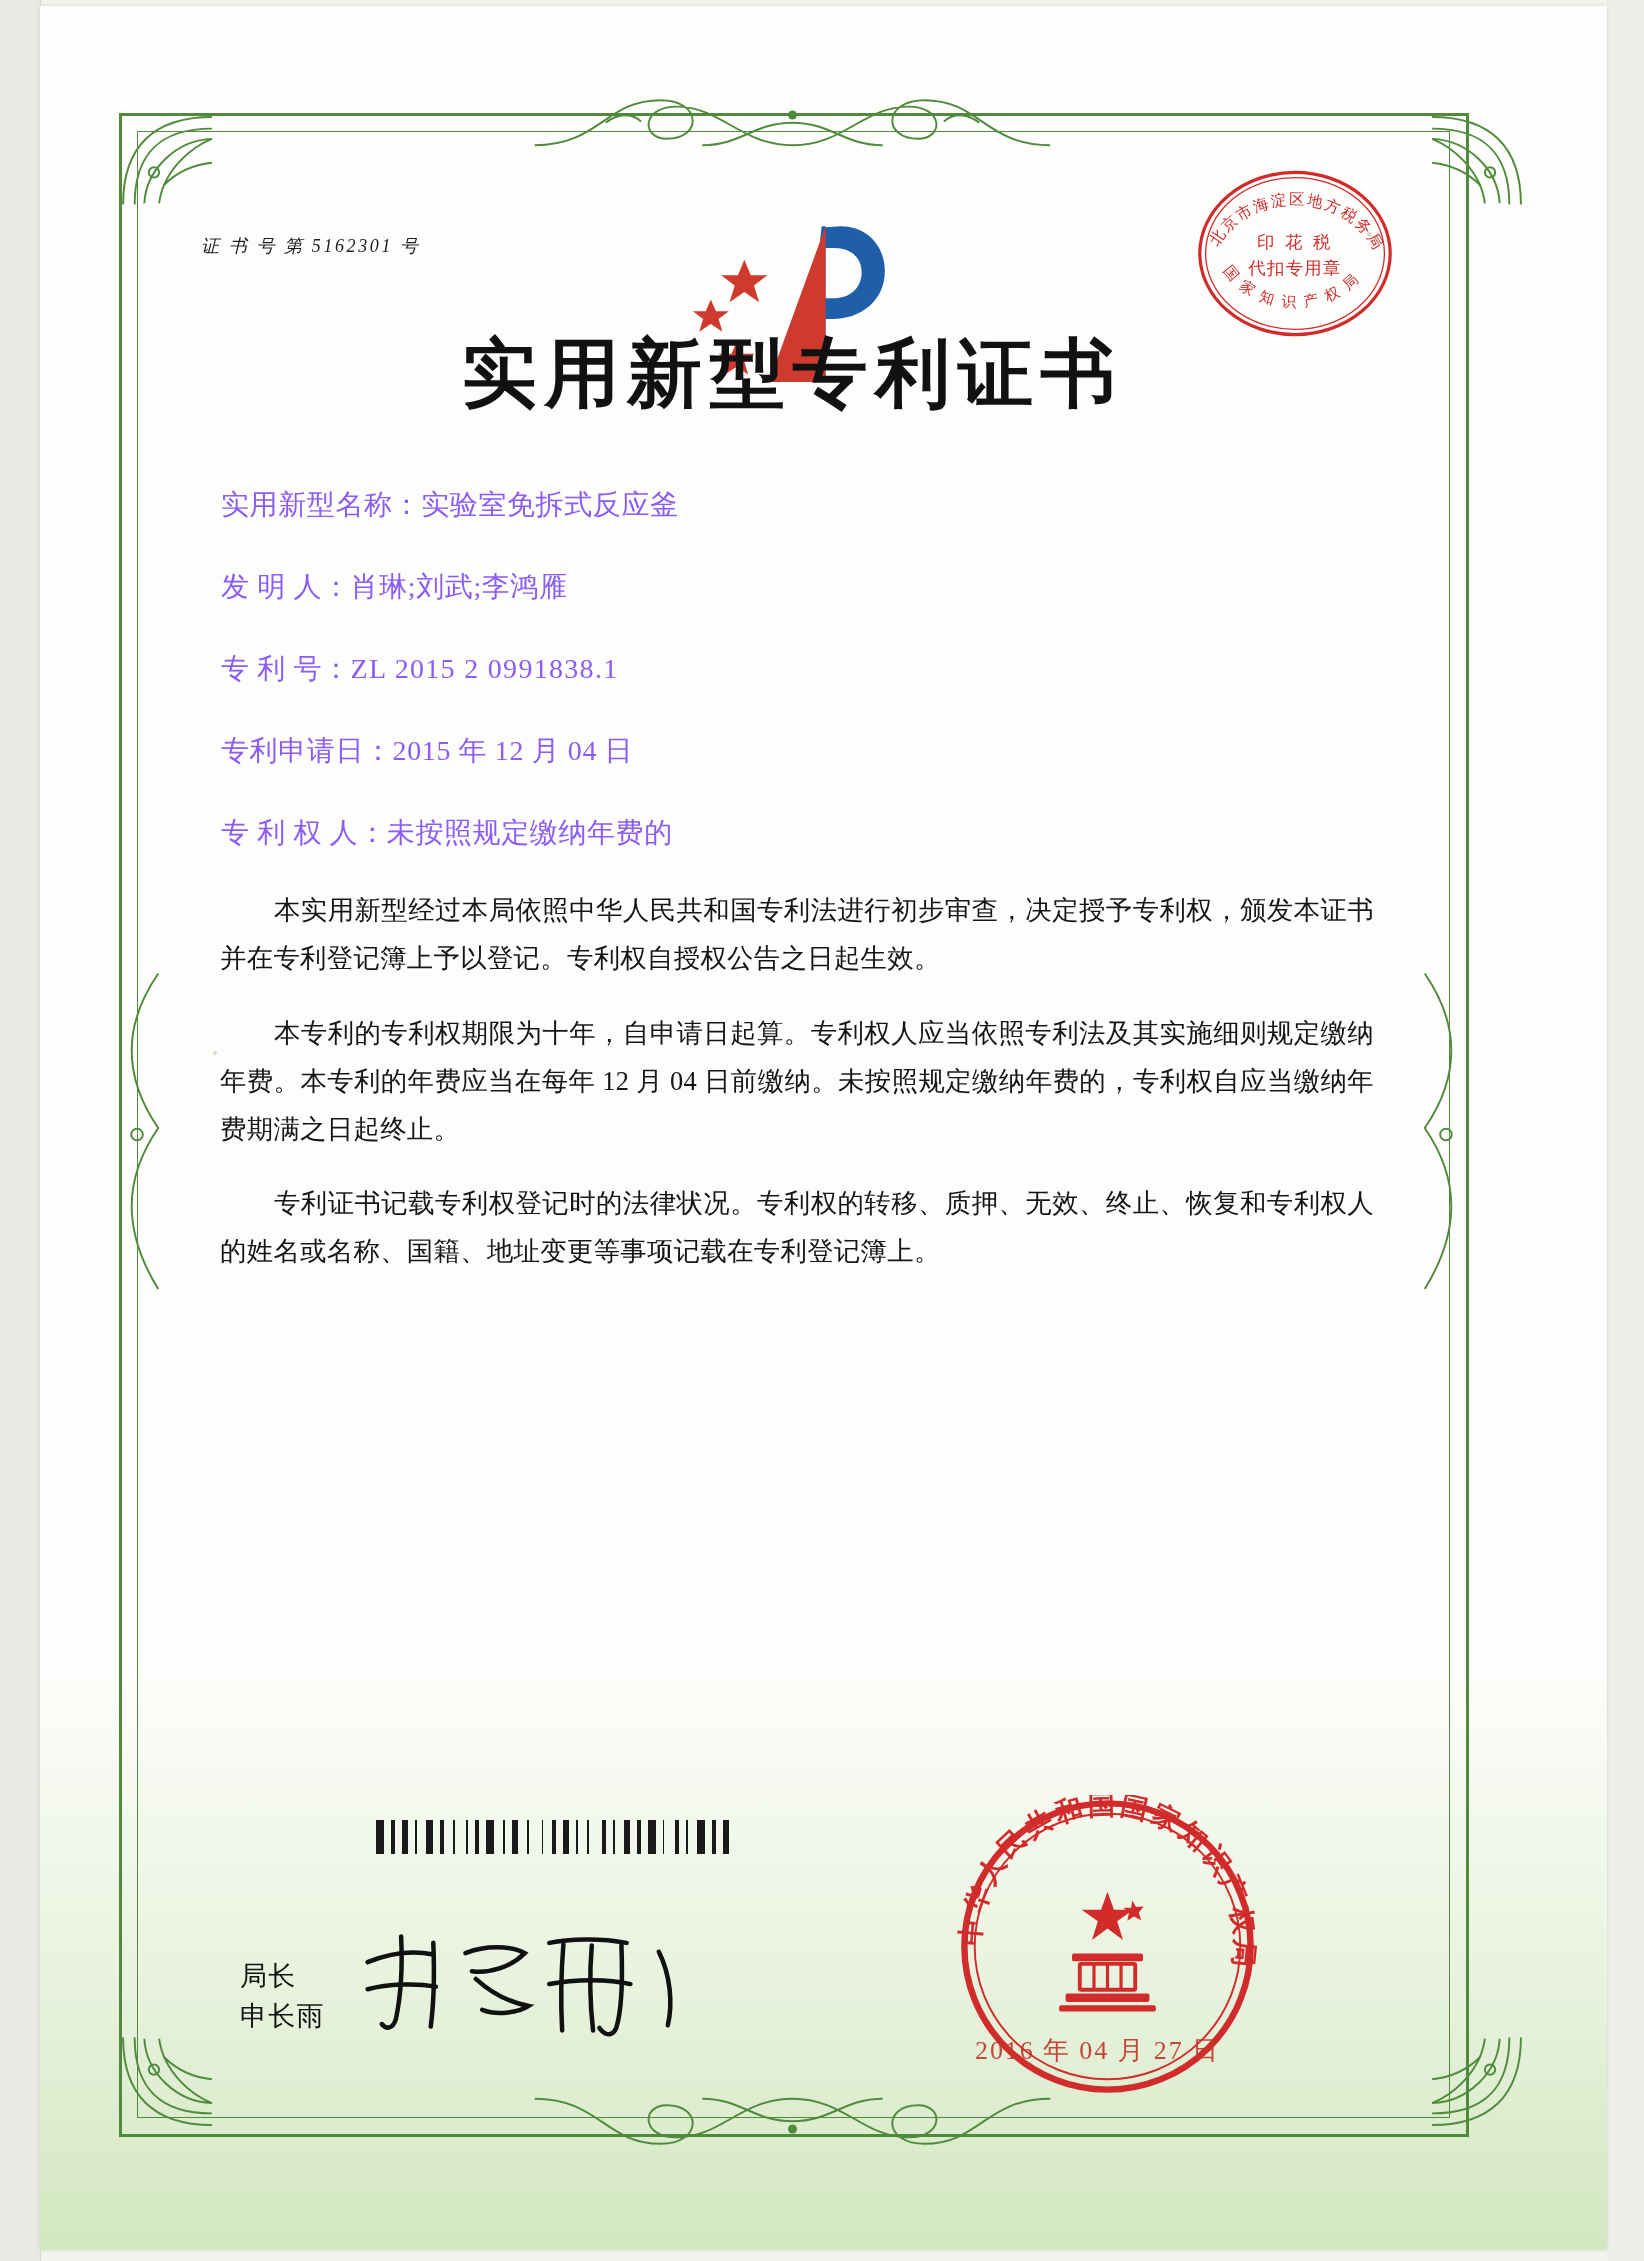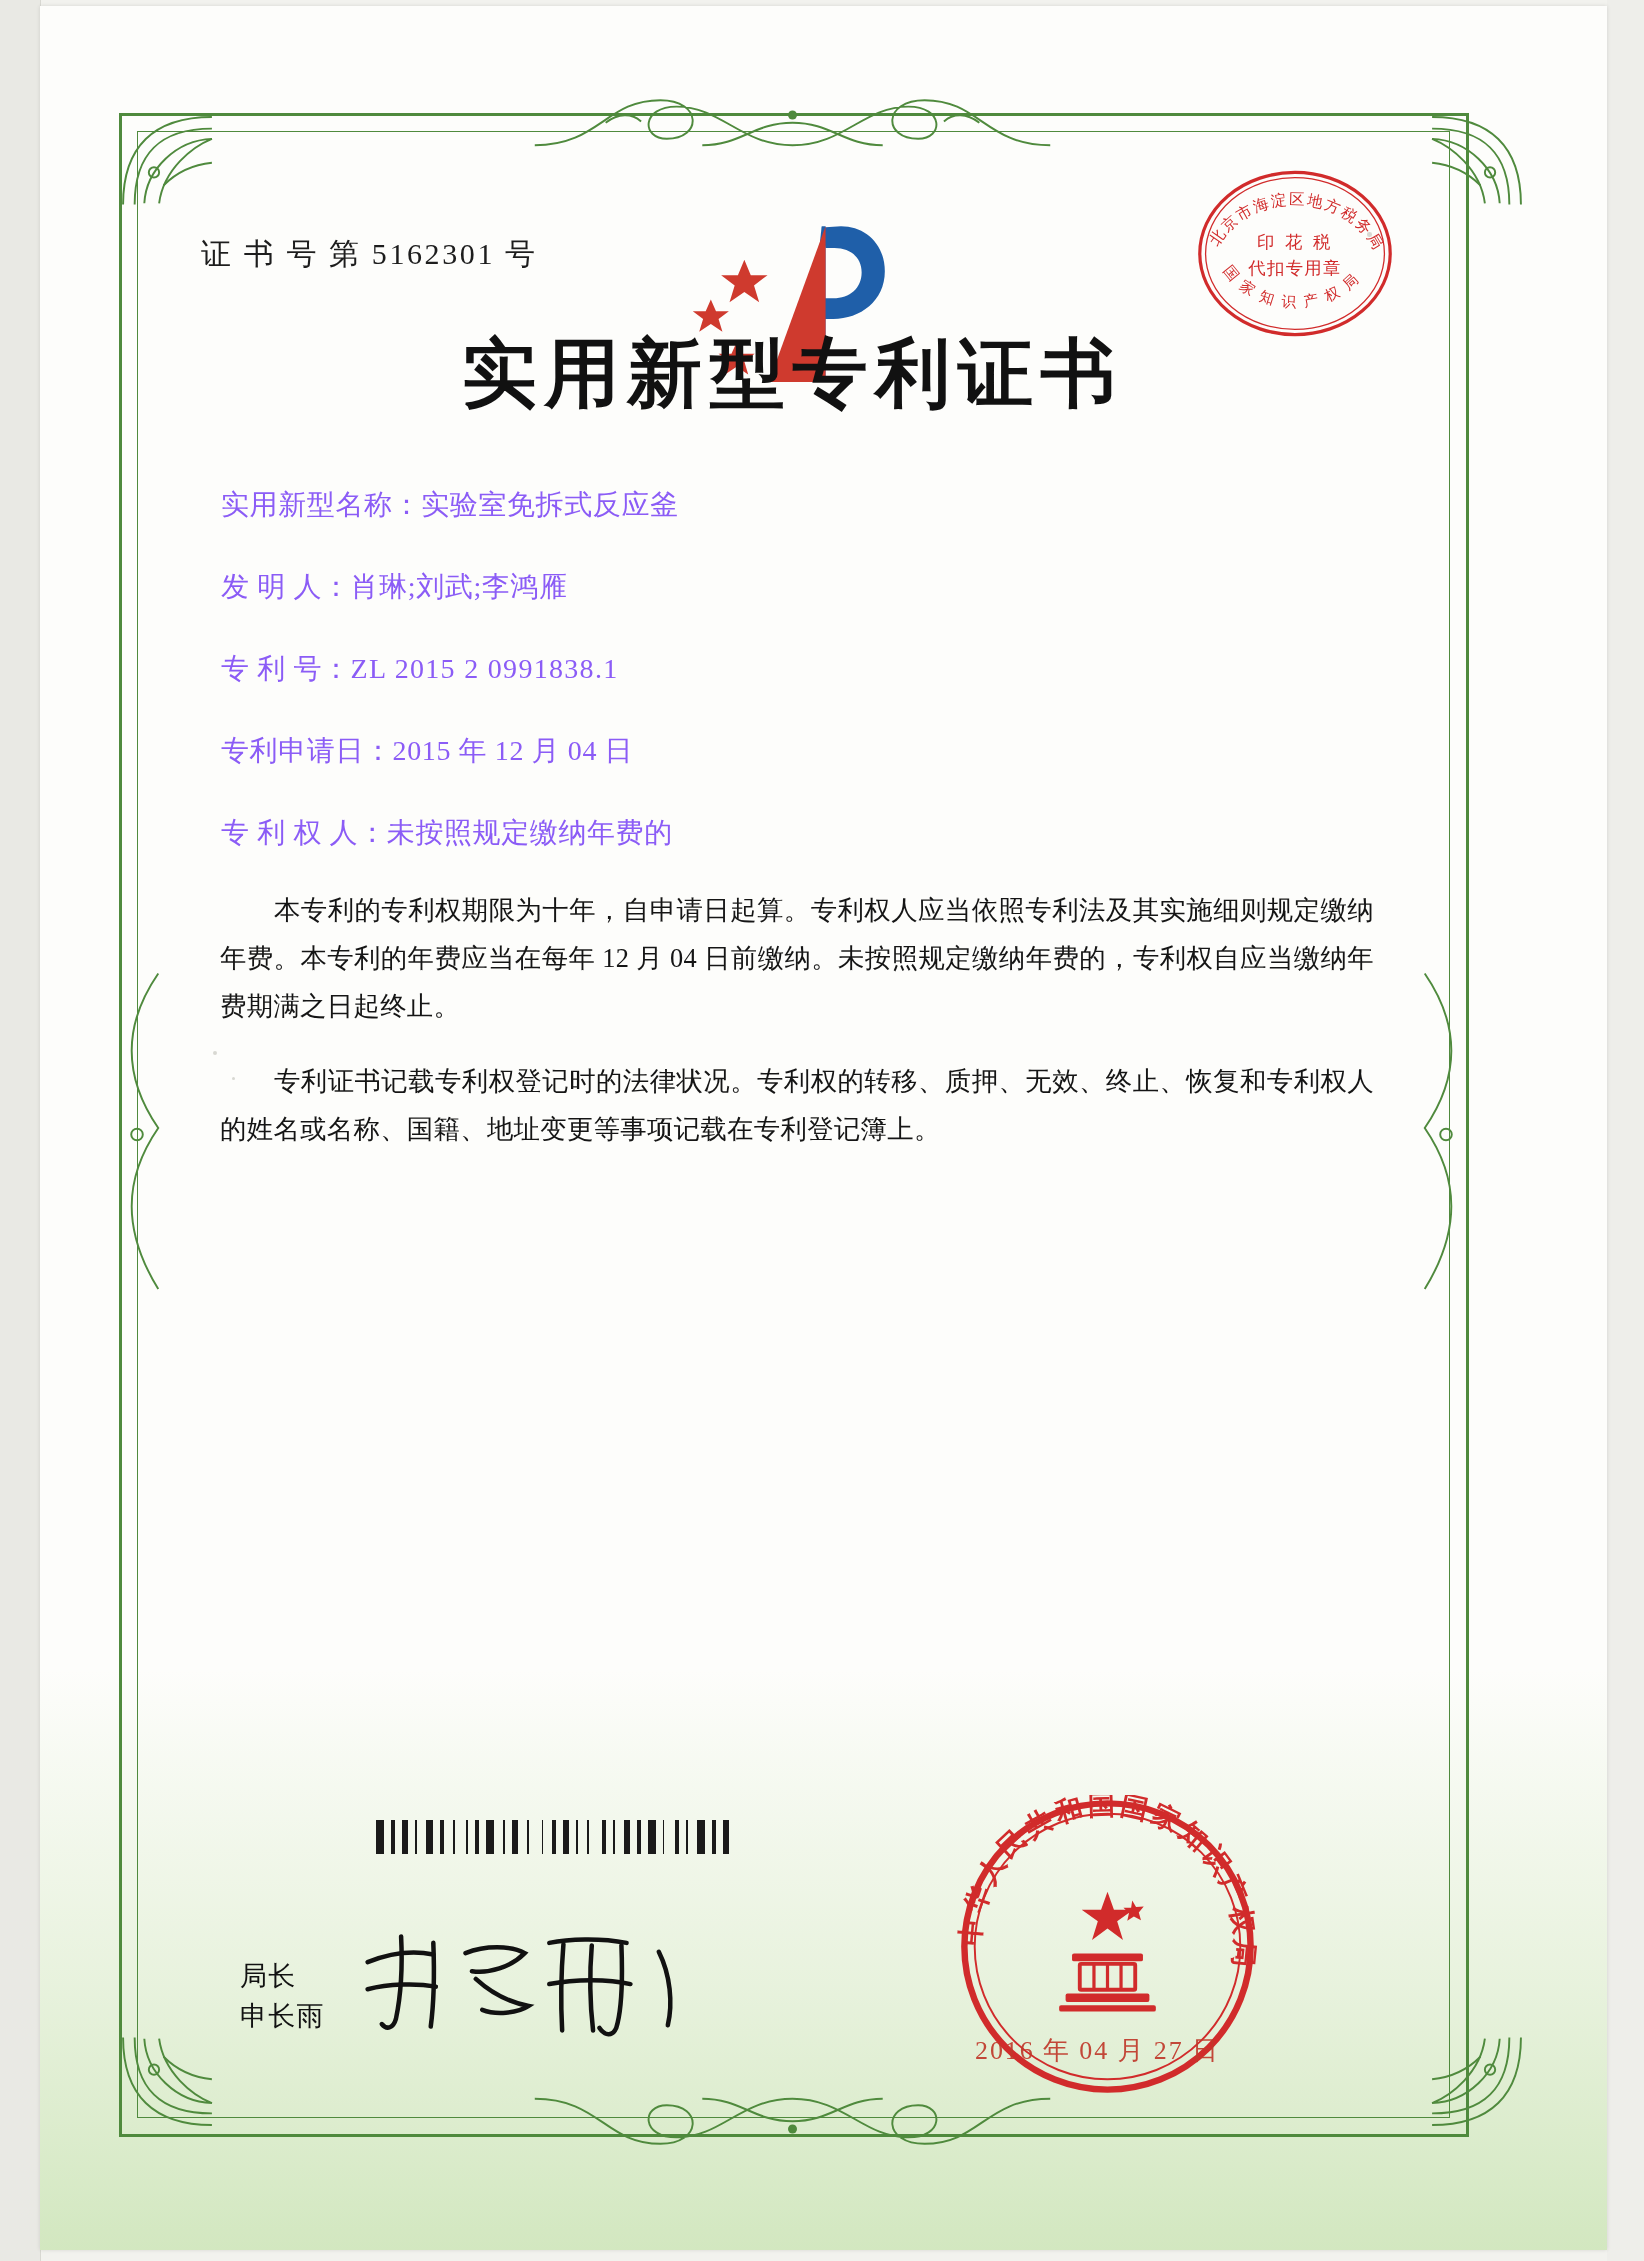--- a/index.html
+++ b/index.html
@@ -103,24 +103,25 @@
   
   .content {
     position: absolute;
     left: 137px; top: 131px;
     width: 1311px; height: 1985px;
   }
 
   .cert-no {
     position: absolute;
     left: 64px; top: 103px;
-    font-size: 30px;
+    font-size: 18px;
     letter-spacing: 2.6px;
     color: #1d1d1d;
     white-space: nowrap;
+    font-style: italic;
   }
 
   
   .logo {
     position: absolute;
     left: 535px; top: 90px;
     width: 271px; height: 174px;
   }
 
   
@@ -349,20 +350,21 @@
       </div>
       <div class="field">
         <span class="lbl">专利申请日</span><span>：</span><span class="val">2015 年 12 月 04 日</span>
       </div>
       <div class="field">
         <span class="lbl">专 利 权 人</span><span>：</span><span class="val">未按照规定缴纳年费的</span>
       </div>
     </div>
 
     <div class="paras">
+      <p class="para">本实用新型经过本局依照中华人民共和国专利法进行初步审查，决定授予专利权，颁发本证书并在专利登记簿上予以登记。专利权自授权公告之日起生效。</p>
       <p class="para">本专利的专利权期限为十年，自申请日起算。专利权人应当依照专利法及其实施细则规定缴纳年费。本专利的年费应当在每年 12 月 04 日前缴纳。未按照规定缴纳年费的，专利权自应当缴纳年费期满之日起终止。</p>
       <p class="para">专利证书记载专利权登记时的法律状况。专利权的转移、质押、无效、终止、恢复和专利权人的姓名或名称、国籍、地址变更等事项记载在专利登记簿上。</p>
     </div>
 
     <div class="barcode" id="barcode"><span style="width:7.7px"></span><span style="width:1.9px;background:transparent"></span><span style="width:3.9px"></span><span style="width:1.9px;background:transparent"></span><span style="width:5.8px"></span><span style="width:1.9px;background:transparent"></span><span style="width:1.9px"></span><span style="width:3.9px;background:transparent"></span><span style="width:7.7px"></span><span style="width:1.9px;background:transparent"></span><span style="width:3.9px"></span><span style="width:3.9px;background:transparent"></span><span style="width:1.9px"></span><span style="width:5.8px;background:transparent"></span><span style="width:1.9px"></span><span style="width:1.9px;background:transparent"></span><span style="width:3.9px"></span><span style="width:1.9px;background:transparent"></span><span style="width:7.7px"></span><span style="width:3.9px;background:transparent"></span><span style="width:1.9px"></span><span style="width:1.9px;background:transparent"></span><span style="width:5.8px"></span><span style="width:3.9px;background:transparent"></span><span style="width:1.9px"></span><span style="width:7.7px;background:transparent"></span><span style="width:1.9px"></span><span style="width:3.9px;background:transparent"></span><span style="width:3.9px"></span><span style="width:1.9px;background:transparent"></span><span style="width:5.8px"></span><span style="width:1.9px;background:transparent"></span><span style="width:1.9px"></span><span style="width:3.9px;background:transparent"></span><span style="width:1.9px"></span><span style="width:7.7px;background:transparent"></span><span style="width:3.9px"></span><span style="width:1.9px;background:transparent"></span><span style="width:1.9px"></span><span style="width:3.9px;background:transparent"></span><span style="width:5.8px"></span><span style="width:1.9px;background:transparent"></span><span style="width:3.9px"></span><span style="width:1.9px;background:transparent"></span><span style="width:7.7px"></span><span style="width:1.9px;background:transparent"></span><span style="width:1.9px"></span><span style="width:5.8px;background:transparent"></span><span style="width:3.9px"></span><span style="width:1.9px;background:transparent"></span><span style="width:1.9px"></span><span style="width:3.9px;background:transparent"></span><span style="width:7.7px"></span><span style="width:1.9px;background:transparent"></span><span style="width:3.9px"></span><span style="width:1.9px;background:transparent"></span><span style="width:5.8px"></span><span style="width:1.9px;background:transparent"></span></div>
 
     <div class="sig-labels">
       <div>局长</div>
       <div>申长雨</div>
     </div>

